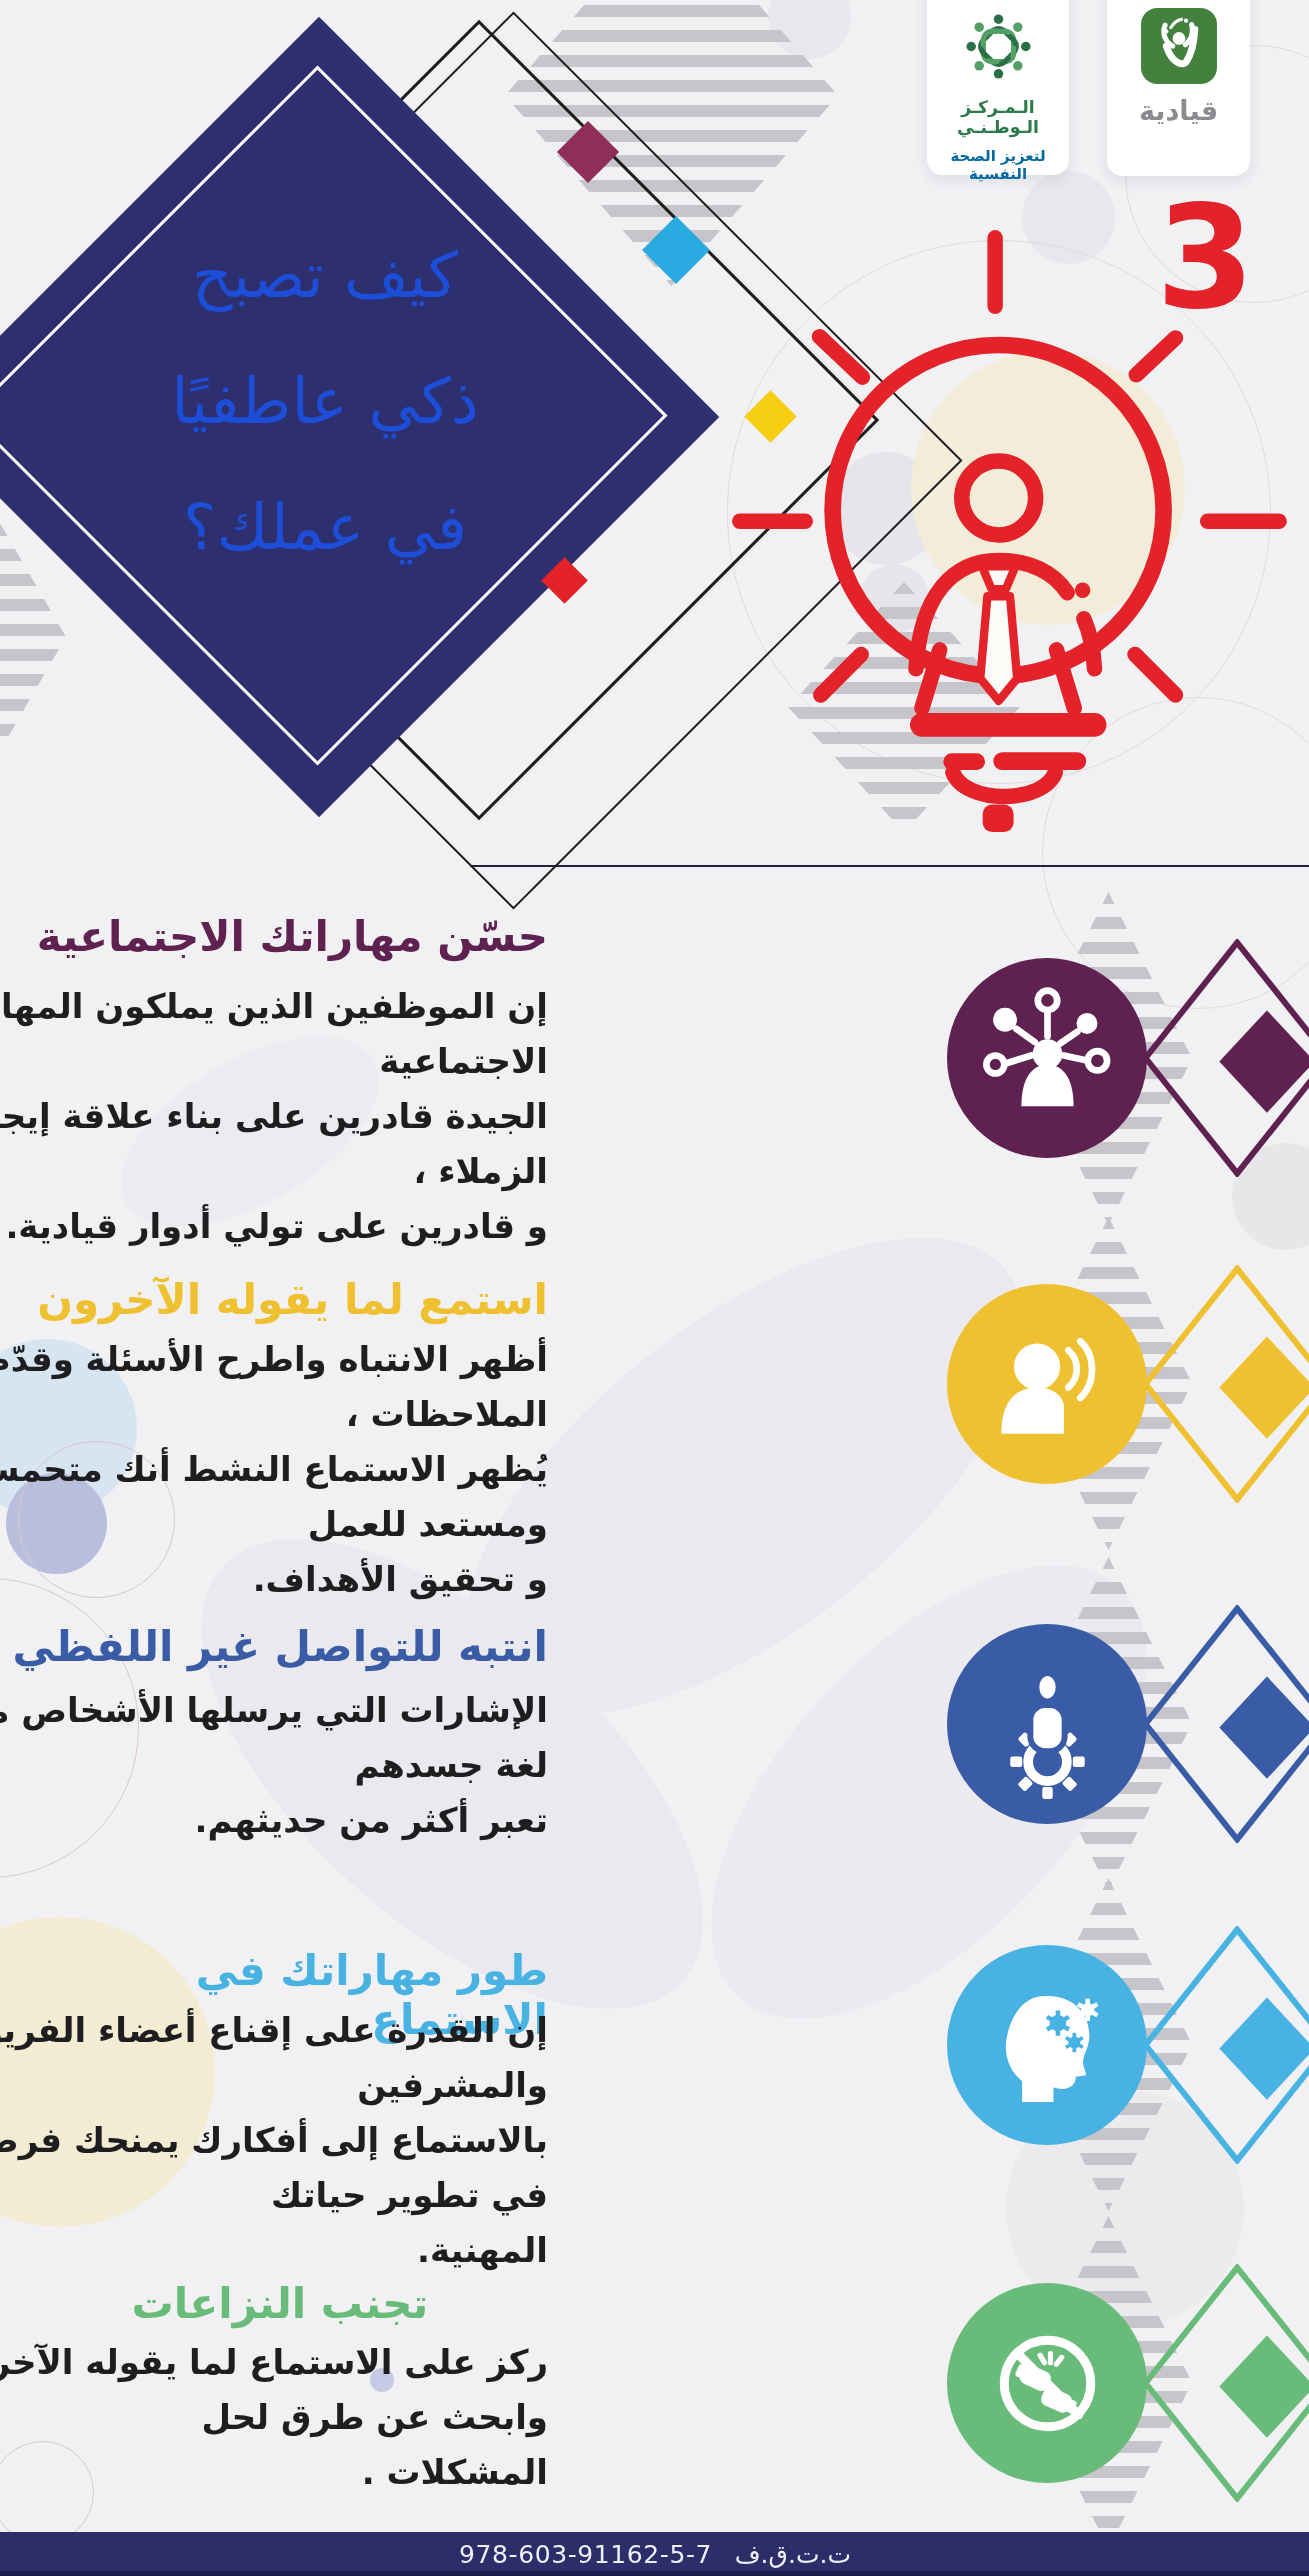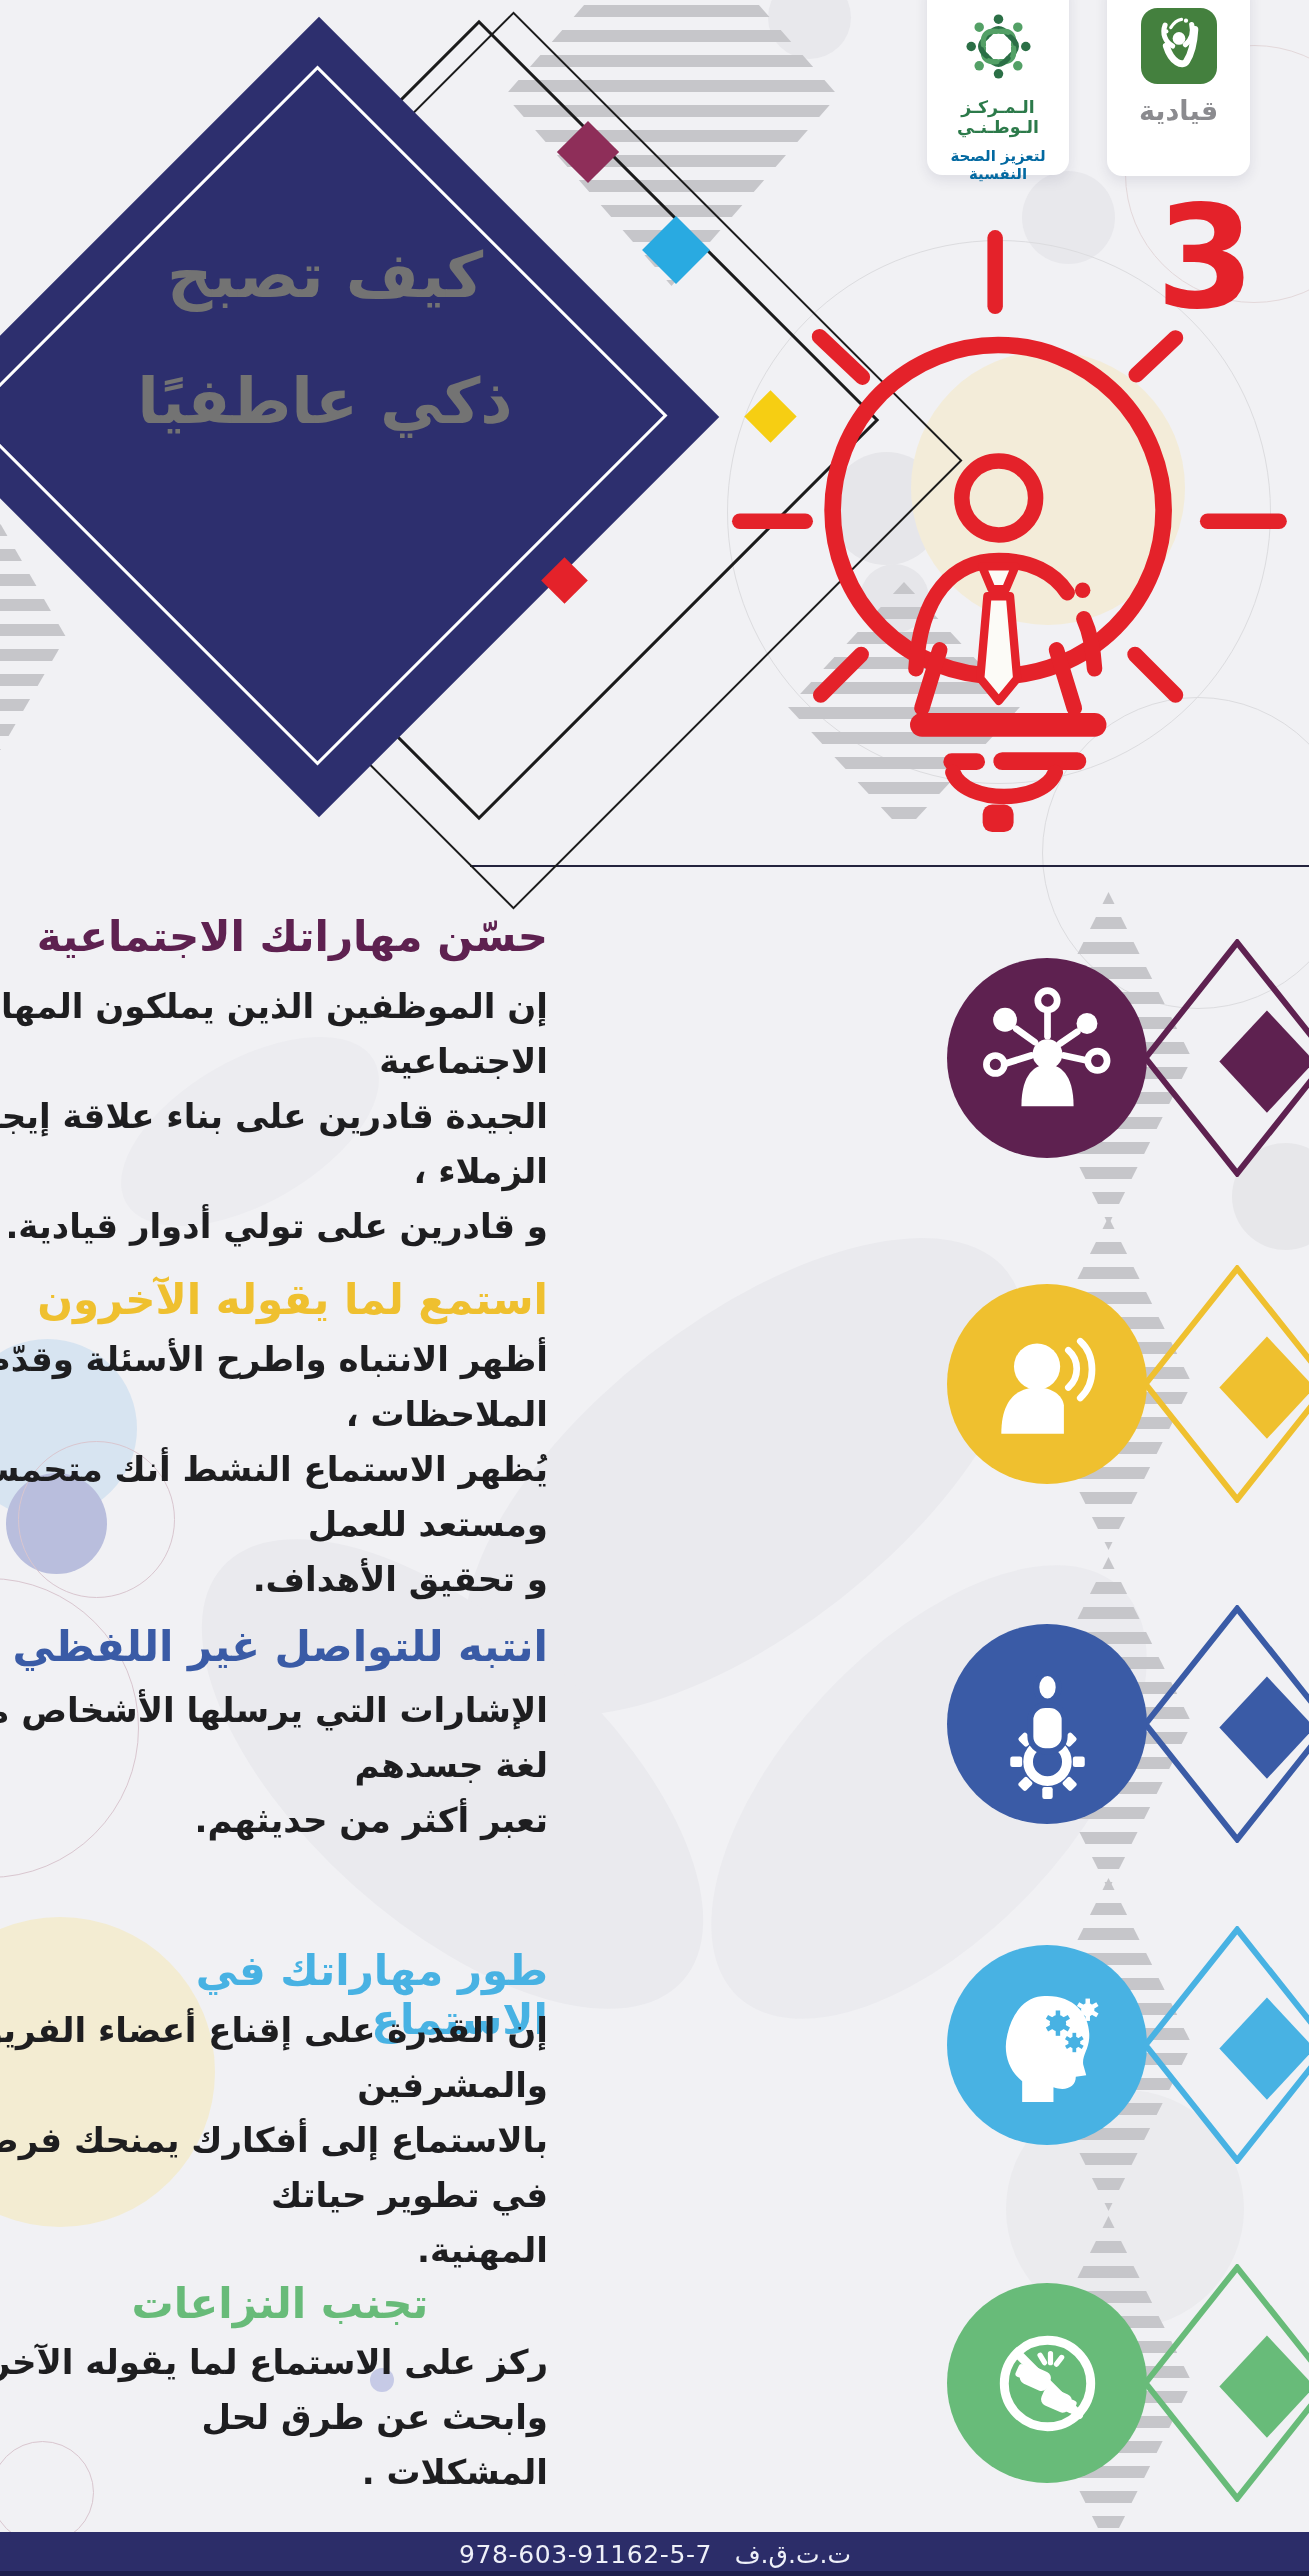--- a/index.html
+++ b/index.html
@@ -14,21 +14,21 @@
   .sdiamond{position:absolute;clip-path:polygon(50% 0,100% 50%,50% 100%,0 50%);
     background:repeating-linear-gradient(180deg,#c6c6ca 0 12px,rgba(0,0,0,0) 12px 25px);}
   .cdiamond{position:absolute;transform:rotate(45deg);}
   .odiamond{position:absolute;transform:rotate(45deg);background:transparent;}
   
   .navy-diamond{position:absolute;left:36px;top:134px;width:566px;height:566px;
     transform:rotate(45deg);background:#2d2f6e;z-index:6;}
   .navy-border{position:absolute;left:70px;top:168px;width:489px;height:489px;
     transform:rotate(45deg);border:3.6px solid #ffffff;z-index:7;}
   .main-title{position:absolute;left:45px;top:213px;width:560px;z-index:8;
-    color:#737373;font-size:63px;font-weight:bold;text-align:center;
+    color:#1d4ed8;font-size:63px;font-weight:normal;text-align:center;
     line-height:126px;direction:rtl;}
   .hline{position:absolute;left:470px;top:865px;width:839px;height:1.8px;background:#23233d;z-index:3;}
   .big3{position:absolute;left:1152px;top:189px;width:107px;z-index:8;
     color:#e4222a;font-size:142px;font-weight:bold;text-align:center;line-height:137px;}
   
   .card{position:absolute;top:-22.6px;background:#ffffff;border-radius:15.5px;
     box-shadow:0 4.8px 13px rgba(40,40,80,.10);z-index:10;text-align:center;}
   .card-ncmh{left:927px;width:142px;height:198px;}
   .card-qaribon{left:1107px;width:143px;height:199px;}
   .ncmh-text1{color:#2c7a4a;font-size:17.3px;font-weight:bold;direction:rtl;margin-top:3.6px;}
@@ -93,20 +93,21 @@
   <div class="cdiamond" style="left:566px;top:130px;width:44px;height:44px;background:#8e2e59;z-index:5;"></div>
   <div class="cdiamond" style="left:652px;top:226px;width:48px;height:48px;background:#29aae1;z-index:5;"></div>
   <div class="cdiamond" style="left:752px;top:398px;width:37px;height:37px;background:#f6ce13;z-index:5;"></div>
   <div class="cdiamond" style="left:548px;top:564px;width:33px;height:33px;background:#e4222a;z-index:7;"></div>
 
   <div class="navy-diamond"></div>
   <div class="navy-border"></div>
   <div class="main-title" style="z-index:8;">
     <div>كيف تصبح</div>
     <div>ذكي عاطفيًا</div>
+    <div>في عملك؟</div>
   </div>
 
   <div class="dot" style="left:911px;top:351px;width:274px;height:274px;background:#f3ecd9;z-index:2;"></div>
   <svg class="bulb-svg" width="631" height="667" viewBox="1150 340 1060 1120">
     <g stroke="#e4222a" stroke-width="26" stroke-linecap="round" fill="none">
       <line x1="1671" y1="400" x2="1671" y2="515"></line>
       <line x1="1376" y1="566" x2="1448" y2="634"></line>
       <line x1="1974" y1="568" x2="1908" y2="630"></line>
       <line x1="1242" y1="876" x2="1352" y2="876"></line>
       <line x1="2028" y1="876" x2="2148" y2="876"></line>

